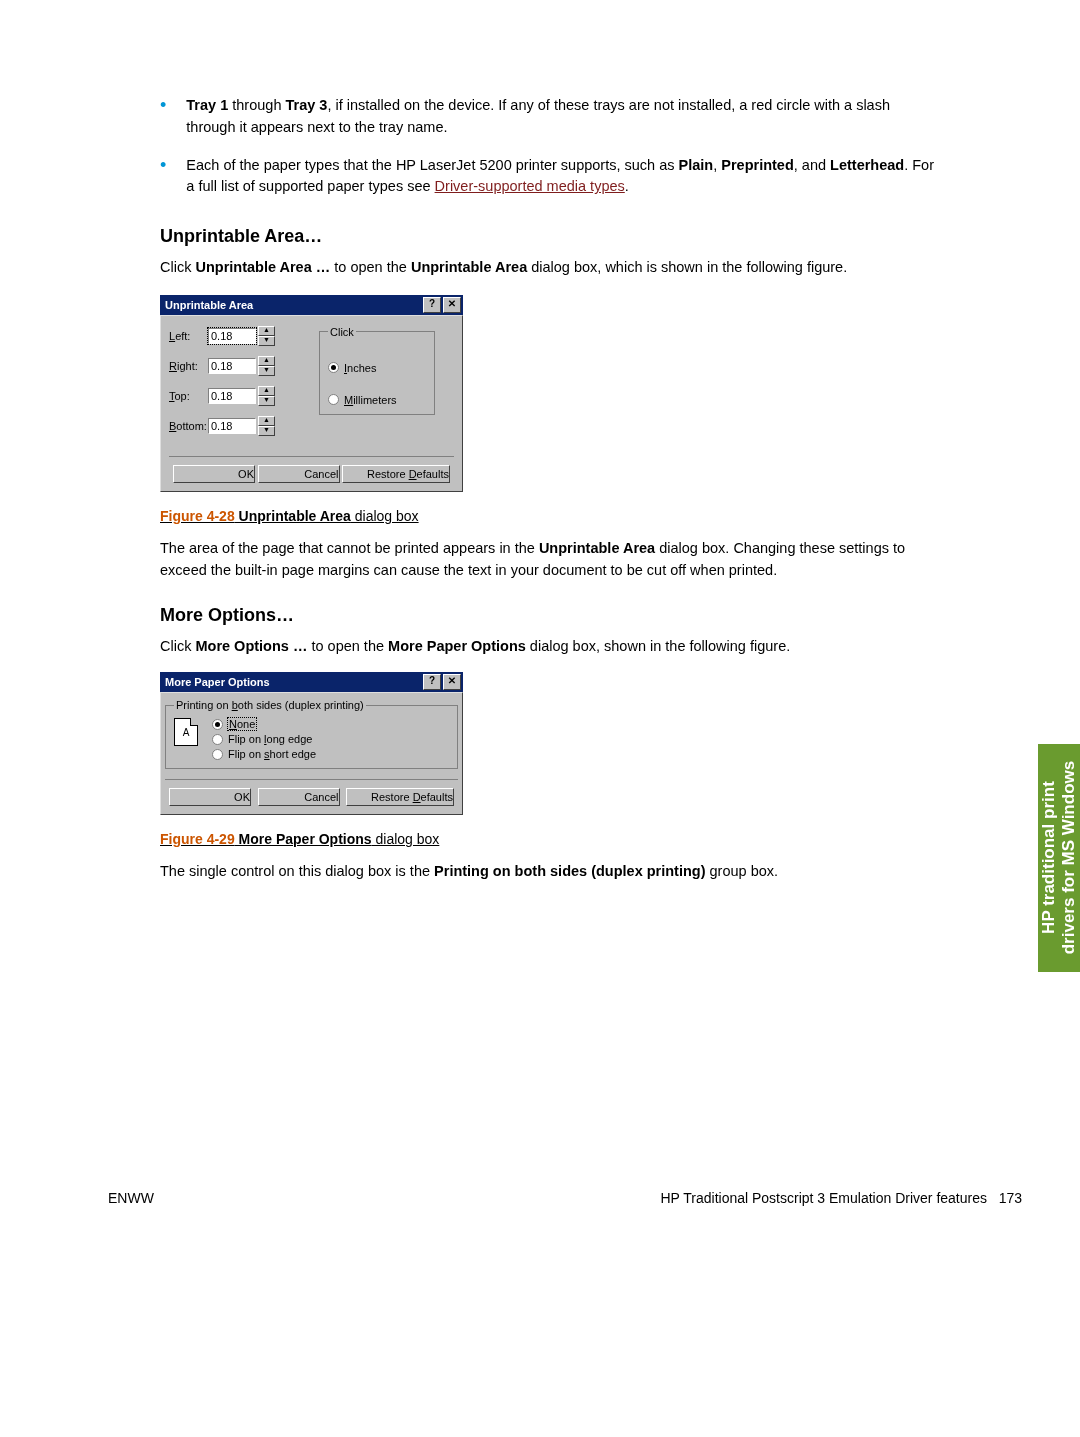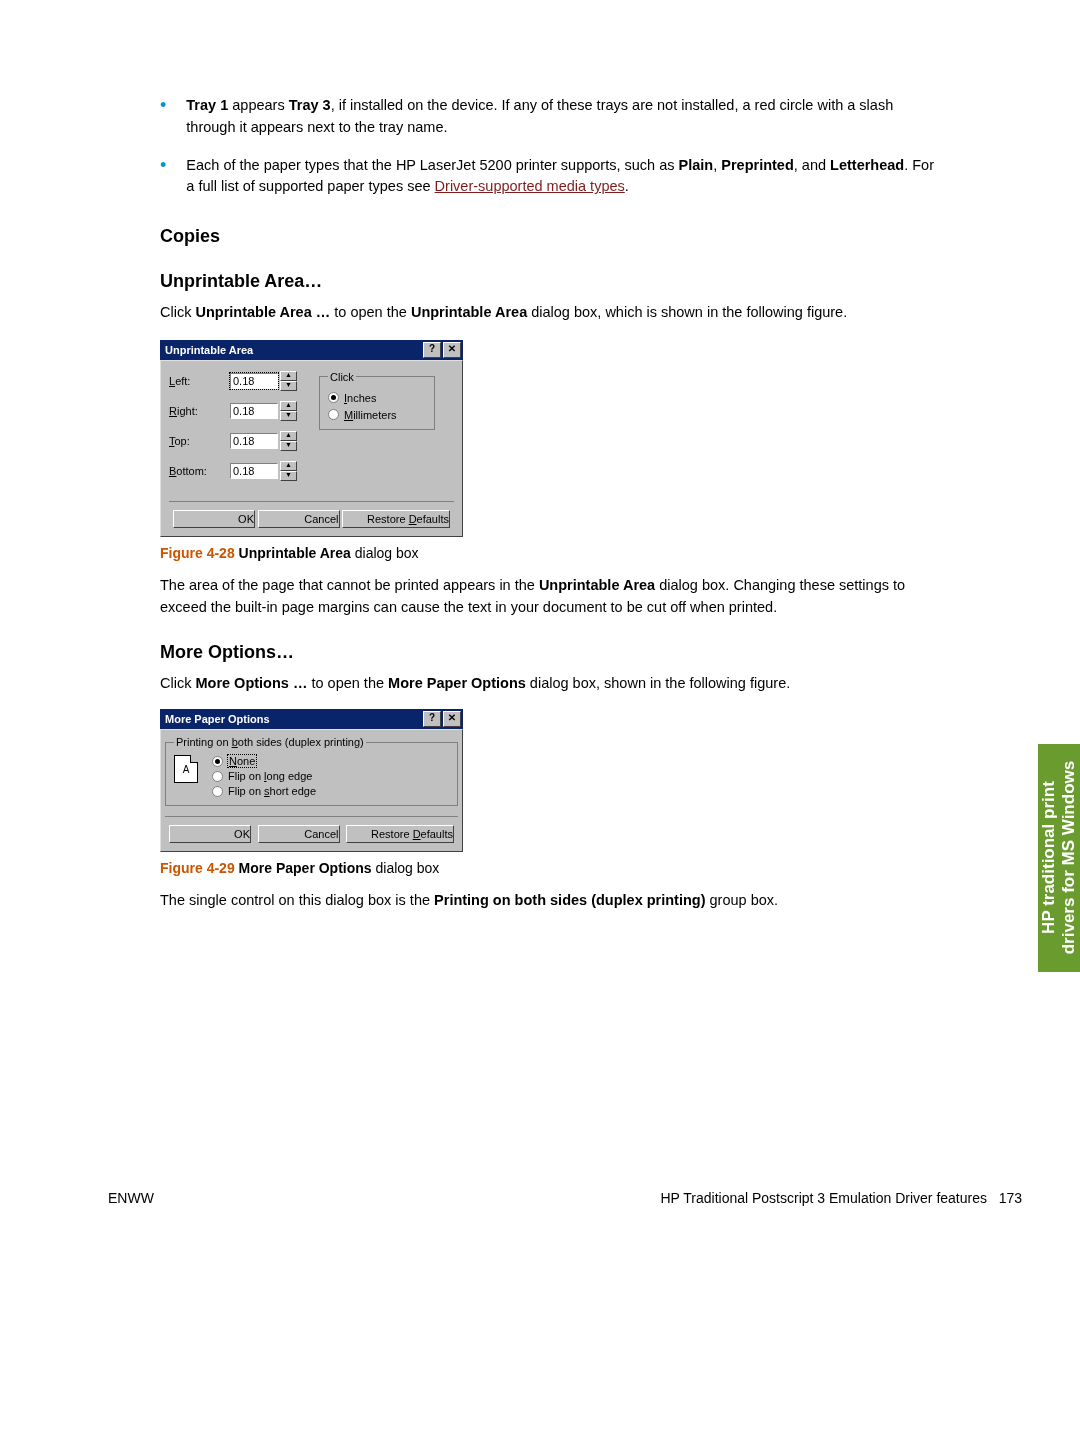--- a/index.html
+++ b/index.html
@@ -19,21 +19,21 @@
     top: 95px;
     width: 780px;
   }
   ul.bullets { list-style: none; padding: 0; margin: 0 0 28px 0; }
   ul.bullets li { display: flex; gap: 20px; margin-bottom: 16px; line-height: 1.5; }
   ul.bullets li .dot { color: #0096d6; font-size: 18px; line-height: 1.2; }
   h3.sec { font-size: 18px; font-weight: bold; margin: 24px 0 10px 0; }
   p.body { margin: 0 0 14px 0; line-height: 1.5; }
   a.link { color: #7f1d1d; text-decoration: underline; }
   b { font-weight: bold; }
-  .fig-caption { font-size: 14px; margin: 8px 0 14px 0; }
+  .fig-caption { font-size: 14px; margin: 16px 0 14px 0; text-decoration: underline; }
   .fig-caption .fignum { color: #cc5500; font-weight: bold; }
   .fig-caption .figtitle { font-weight: bold; }
 
   
   .dlg {
     margin-top: 16px;
     width: 303px;
     font-family: "Tahoma", Arial, sans-serif;
     font-size: 11px;
     color: #000;
@@ -56,39 +56,39 @@
     font-size: 10px; font-weight: bold; text-align: center; line-height: 12px; color: #000;
   }
   .dlg-body {
     background: #c0c0c0;
     border: 1px solid; border-color: #dfdfdf #404040 #404040 #dfdfdf;
     padding: 10px 8px 0 8px;
   }
   .ua-row { display: flex; }
   .ua-left { width: 150px; }
   .ua-field { display: flex; align-items: center; margin-bottom: 10px; }
-  .ua-label { width: 61px; }
+  .ua-label { width: 39px; }
   .ua-input {
     width: 48px; height: 16px;
     background: #fff; border: 1px solid; border-color: #808080 #fff #fff #808080;
     box-sizing: border-box; padding: 1px 2px; font-size: 11px;
   }
   .spinner { display: inline-flex; flex-direction: column; margin-left: 2px; }
   .sp-btn {
     width: 15px; height: 8px;
     background: #c0c0c0;
     border: 1px solid; border-color: #fff #404040 #404040 #fff;
     font-size: 7px; line-height: 6px; text-align: center;
   }
   fieldset.win {
     border: 1px solid #808080; padding: 4px 8px 8px 8px; margin: 0;
     width: 116px; box-sizing: border-box;
   }
   fieldset.win legend { font-size: 11px; padding: 0 2px; }
-  .radio-row { display: flex; align-items: center; gap: 5px; margin-top: 5px; }
+  .radio-row { display: flex; align-items: center; gap: 5px; margin-top: 20px; }
   .radio {
     width: 11px; height: 11px; border-radius: 50%;
     background: #fff; border: 1px solid #808080; box-sizing: border-box;
     display: inline-flex; align-items: center; justify-content: center;
   }
   .radio.checked::after { content: ""; width: 5px; height: 5px; background: #000; border-radius: 50%; }
   .dlg-buttons {
     display: flex; justify-content: space-between; padding: 8px 4px;
     border-top: 1px solid #808080; margin-top: 10px;
   }
@@ -153,32 +153,31 @@
 </style>
 </head>
 <body>
 
 <div class="page">
 
   <ul class="bullets">
     <li>
       <span class="dot">•</span>
       <span>
-        <b>Tray 1</b><span> appears </span><b>Tray 3</b><span>, if installed on the device. If any of these trays are not installed, a red circle with a slash through it appears next to the tray name.</span>
+        <b>Tray 1</b><span> through </span><b>Tray 3</b><span>, if installed on the device. If any of these trays are not installed, a red circle with a slash through it appears next to the tray name.</span>
       </span>
     </li>
     <li>
       <span class="dot">•</span>
       <span>
         <span>Each of the paper types that the HP LaserJet 5200 printer supports, such as </span><b>Plain</b><span>, </span><b>Preprinted</b><span>, and </span><b>Letterhead</b><span>. For a full list of supported paper types see </span><a href="#" class="link">Driver-supported media types</a><span>.</span>
       </span>
     </li>
   </ul>
 
-  <h3 class="sec">Copies</h3>
 
   <h3 class="sec">Unprintable Area…</h3>
   <p class="body">
     <span>Click </span><b>Unprintable Area …</b><span> to open the </span><b>Unprintable Area</b><span> dialog box, which is shown in the following figure.</span>
   </p>
 
   <div class="dlg">
     <div class="dlg-titlebar">
       <span>Unprintable Area</span>
       <span class="title-btns">

